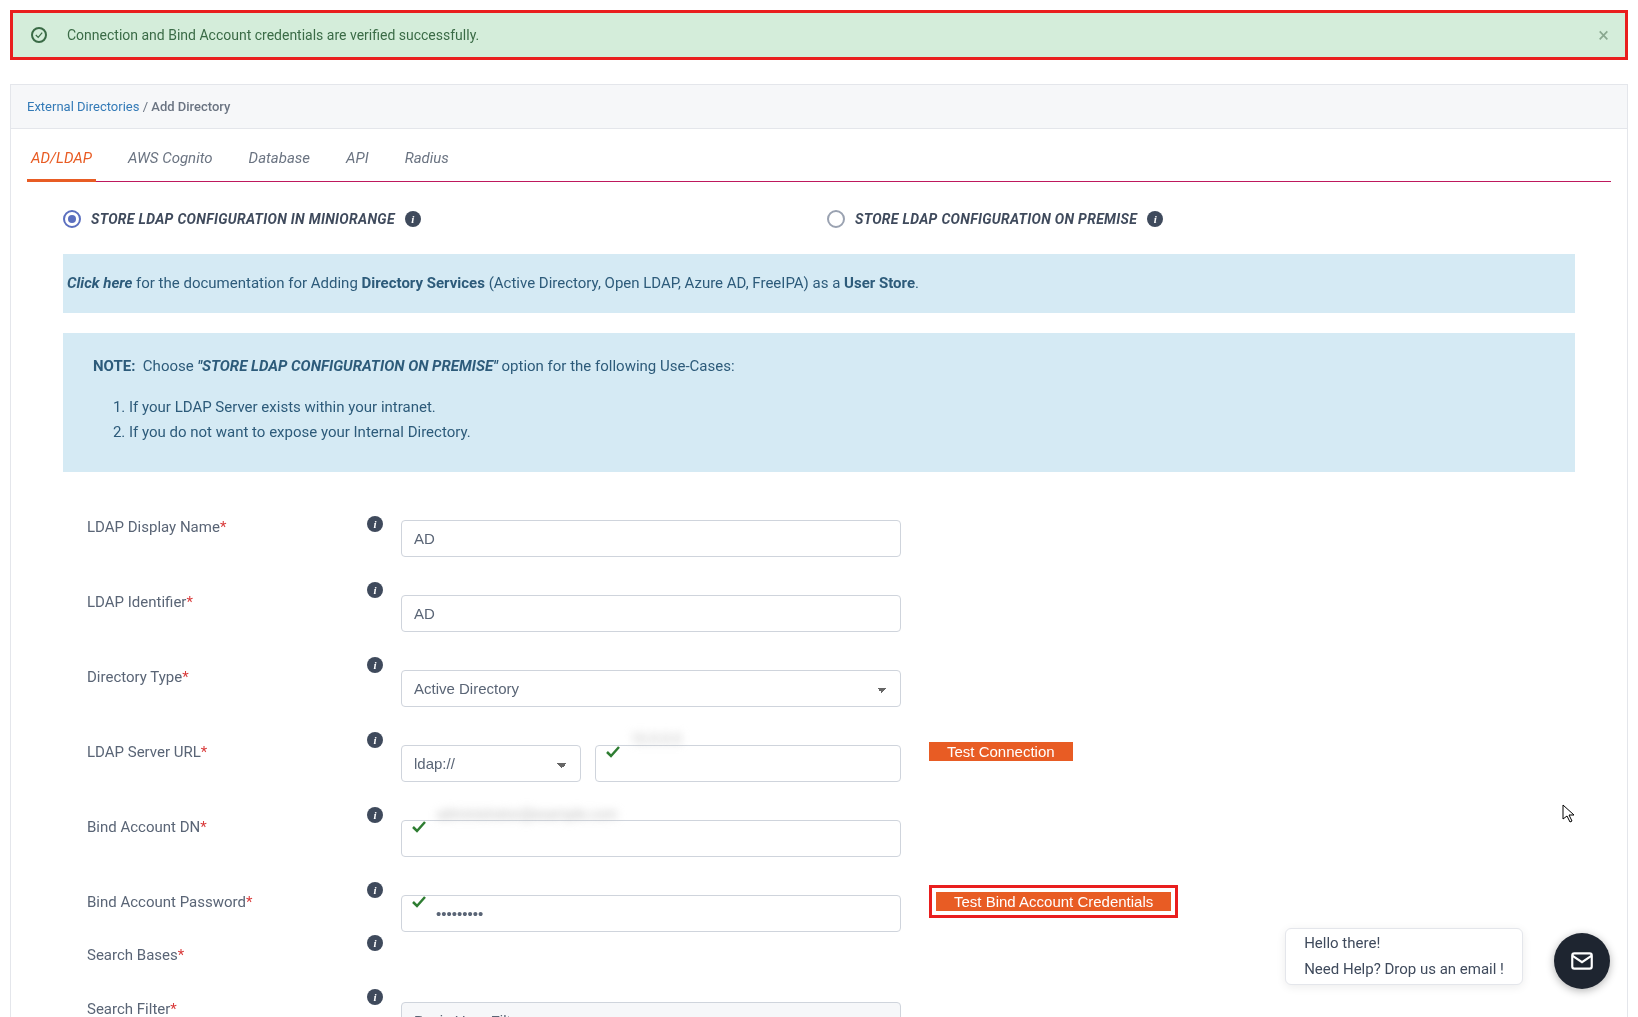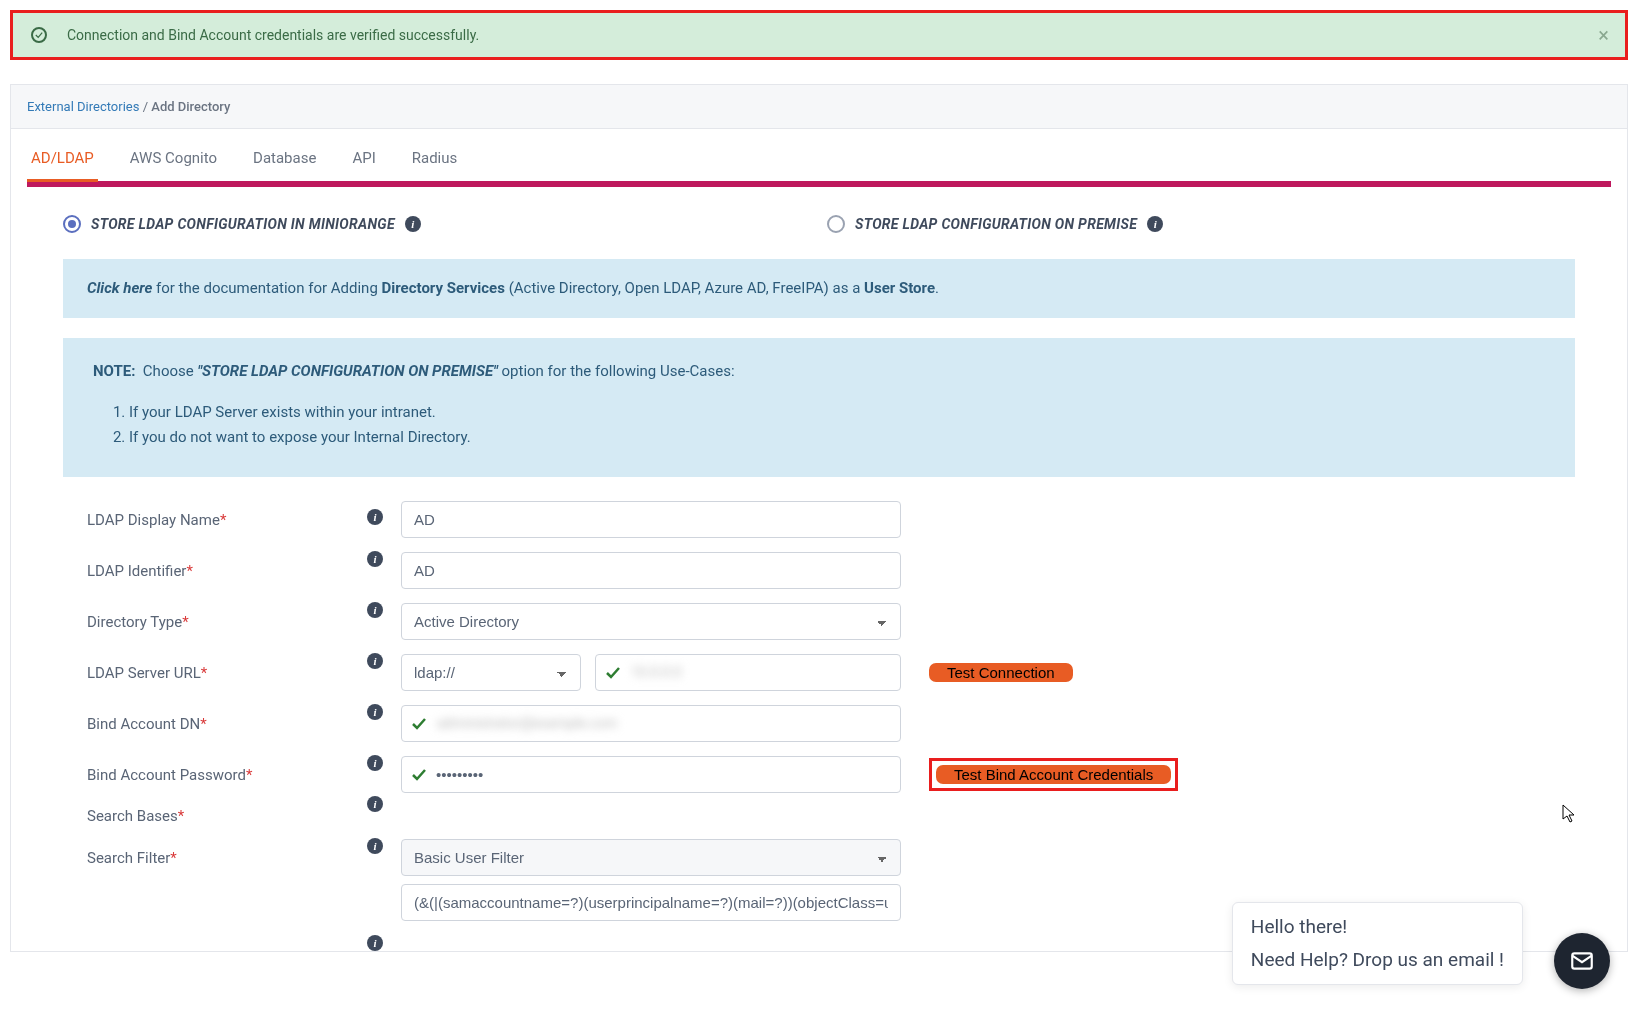--- a/index.html
+++ b/index.html
@@ -63,23 +63,24 @@
   .card-header .cur { color: #6b7482; font-weight: 500; }
 
   .card-body {
     background: #fff;
     padding: 0 16px 0 16px;
   }
 
   
   .tabs {
     display: flex;
-    border-bottom: 6px solid #be185d;
+    border-bottom: 1px solid #be185d;
     gap: 28px;
     padding-top: 10px;
+    font-style: italic;
   }
   .tab {
     padding: 10px 4px 14px 4px;
     color: #6b7482;
     cursor: pointer;
     font-size: 15px;
     position: relative;
   }
   .tab.active {
     color: #e85c24;
@@ -138,21 +139,21 @@
     font-weight: bold;
     font-style: italic;
     font-family: Georgia, serif;
   }
 
   
   .info-box {
     background: #d5eaf4;
     color: #2d5b7a;
     margin: 8px 36px 0 36px;
-    padding: 18px 24px;
+    padding: 18px 4px;
     font-size: 15px;
     line-height: 1.5;
   }
   .info-box .link { color: #2d5b7a; font-weight: 700; font-style: italic; text-decoration: none; cursor: pointer; }
   .info-box b { font-weight: 700; }
 
   .note-box {
     background: #d5eaf4;
     color: #2d5b7a;
     margin: 20px 36px 0 36px;
@@ -194,20 +195,21 @@
     gap: 14px;
   }
   input.text, select.text {
     padding: 9px 12px;
     border: 1px solid #cfd4dc;
     border-radius: 4px;
     font-size: 15px;
     color: #5a6576;
     width: 100%;
     background: #fff;
+    margin-top: 24px;
   }
   input.text::placeholder { color: #a5adb9; }
   select.text {
     appearance: none;
     -webkit-appearance: none;
     background-image: linear-gradient(45deg, transparent 50%, #666 50%), linear-gradient(135deg, #666 50%, transparent 50%);
     background-position: calc(100% - 18px) 17px, calc(100% - 13px) 17px;
     background-size: 5px 5px, 5px 5px;
     background-repeat: no-repeat;
   }
@@ -223,44 +225,44 @@
     color: #2e7d32;
   }
   .input-with-check .chk svg { width: 16px; height: 16px; display: block; }
   .blur { filter: blur(4px); color: #bbb; }
 
   .form-action {
     margin-left: 28px;
   }
   .btn {
     background: #e85c24;
-    color: #000000;
+    color: #ffffff;
     border: none;
-    border-radius: 7px;
+    border-radius: 0;
     padding: 1px 18px;
     font-size: 15px;
     cursor: pointer;
   }
   .btn-highlight-wrap {
     display: inline-block;
     border: 3px solid #e91e1e;
     padding: 4px;
   }
 
   
   .chat-pop {
     position: absolute;
     right: 115px;
     bottom: 32px;
     background: #fff;
     border: 1px solid #e4e6eb;
     border-radius: 6px;
     box-shadow: 0 2px 10px rgba(0,0,0,0.08);
-    padding: 8px 18px;
-    font-size: 19px;
+    padding: 2px 18px;
+    font-size: 15px;
     color: #3f4a5c;
     line-height: 1.7;
   }
   .chat-pop::after {
     content: '';
     position: absolute;
     right: -8px;
     bottom: 18px;
     border: 8px solid transparent;
     border-left-color: #fff;

